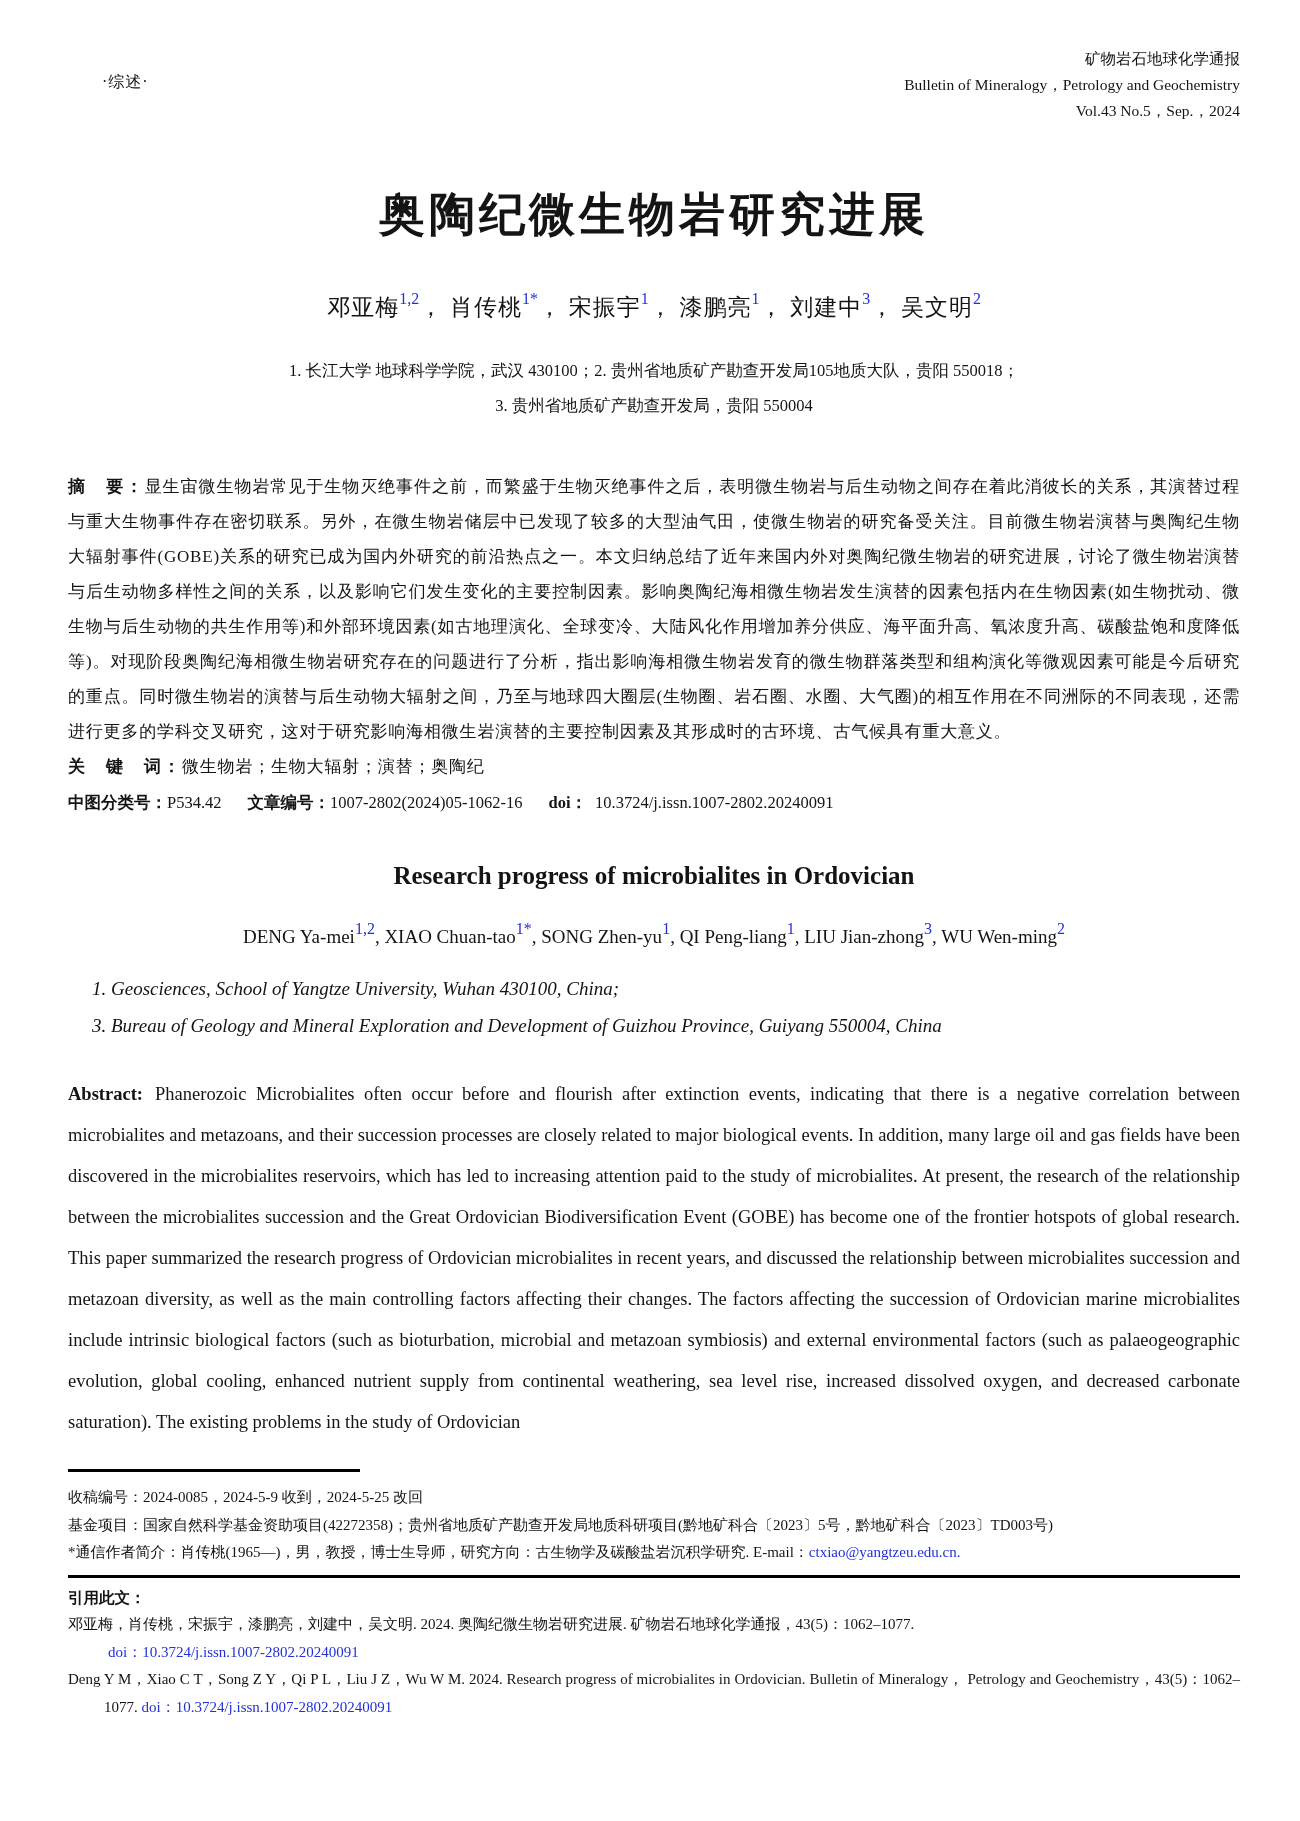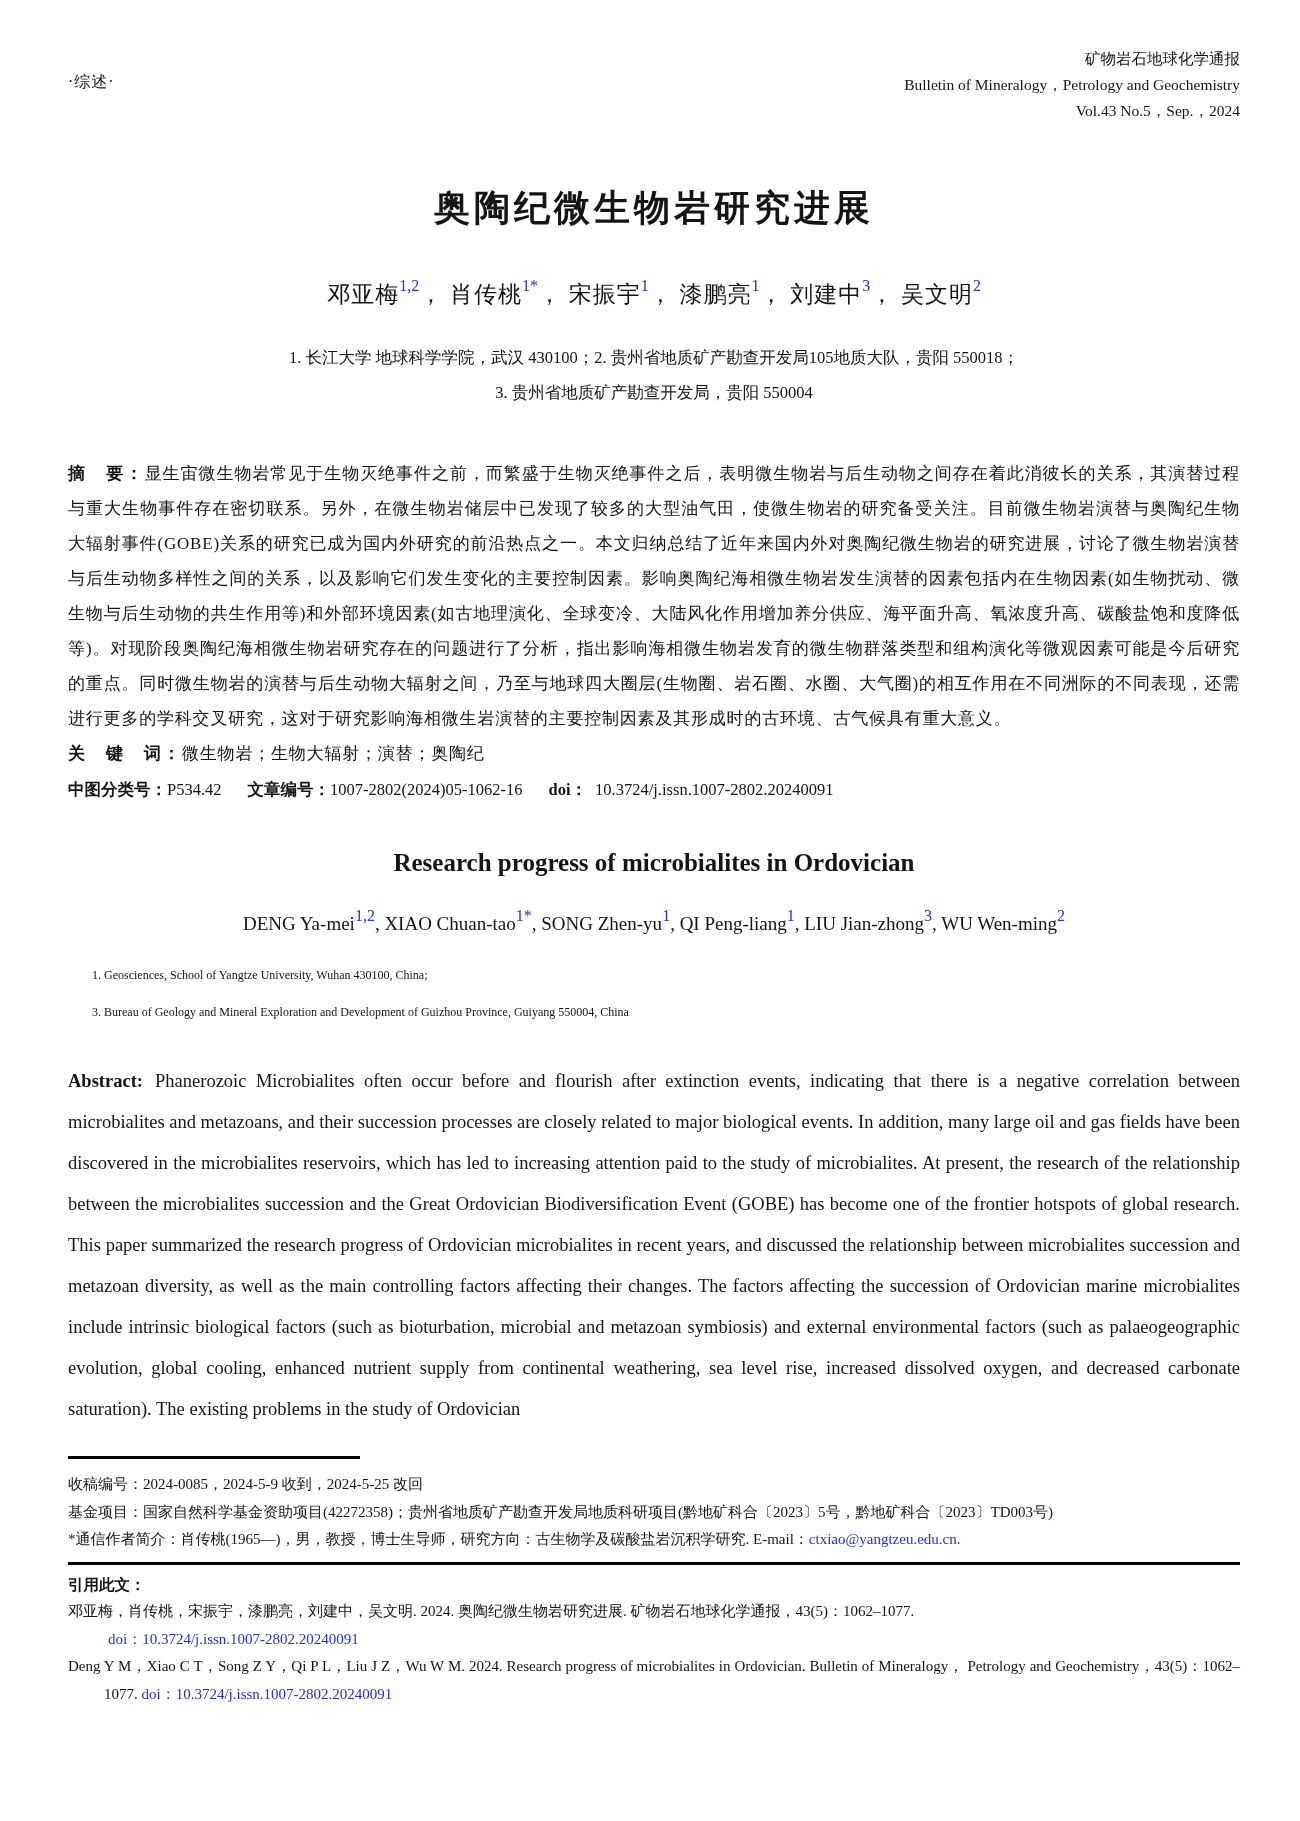--- a/index.html
+++ b/index.html
@@ -9,27 +9,27 @@
     margin:0 auto;
     background:#ffffff;
     color:#141414;
     box-sizing:border-box;
     padding:46px 60px 0 68px;
     overflow:hidden;
     font-family:"Liberation Serif","DejaVu Serif",serif;
   }
   
   .hdr { display:flex; justify-content:space-between; align-items:flex-start; }
-  .hdr-cat { font-size:16px; margin-top:26px; letter-spacing:1px; }
+  .hdr-cat { font-size:16px; margin-top:26px; letter-spacing:1px;margin-left:34px; }
   .hdr-right { text-align:right; font-size:15.5px; line-height:26px; }
   
   .title-cn {
     margin:60px 0 0 0;
     text-align:center;
-    font-size:36px; font-weight:700;
+    font-size:46px; font-weight:700;
     letter-spacing:4px;
     font-family:"Liberation Sans","DejaVu Sans",sans-serif;
   }
   
   .authors-cn { margin-top:46px; text-align:center; font-size:23px; letter-spacing:1px; }
   .authors-cn sup, .authors-en sup {
     color:#2230d8; font-size:16px; font-weight:400;
     position:relative; top:-2px; letter-spacing:0;
   }
   
@@ -42,21 +42,21 @@
   }
   .blabel { font-weight:700; letter-spacing:2px;text-align:right; }
   .kw { margin:0; font-size:17px; line-height:35px; letter-spacing:0.8px; }
   .meta { margin:2px 0 0 0; font-size:16.5px; line-height:34px; }
   .meta b { font-weight:700;text-align:center; }
   .meta .gap { display:inline-block; width:26px; }
   .meta .sgap { display:inline-block; width:8px; }
   
   .title-en { margin:42px 0 0 0; text-align:center; font-size:25px; font-weight:700; }
   .authors-en { margin-top:32px; text-align:center; font-size:19px; }
-  .affil-en { margin-top:22px; padding-left:24px; font-size:12px; line-height:37px; }
+  .affil-en { margin-top:22px; padding-left:24px; font-size:19px; font-style:italic; line-height:37px; }
   .abs-en {
     margin:30px 0 0 0;
     font-size:18.5px; line-height:41px;
     text-align:justify;
   }
   .abs-en .blabel { font-style:normal; margin-right:12px; letter-spacing:0;font-family:Liberation Serif, serif; }
   
   .rule-short { width:292px; border:0; border-top:3px solid #000; margin:26px 0 12px 0; }
   .footnote { font-size:15px; line-height:27.5px; }
   .rule-full { border:0; border-top:3px solid #000; margin:8px 0 6px 0; }

